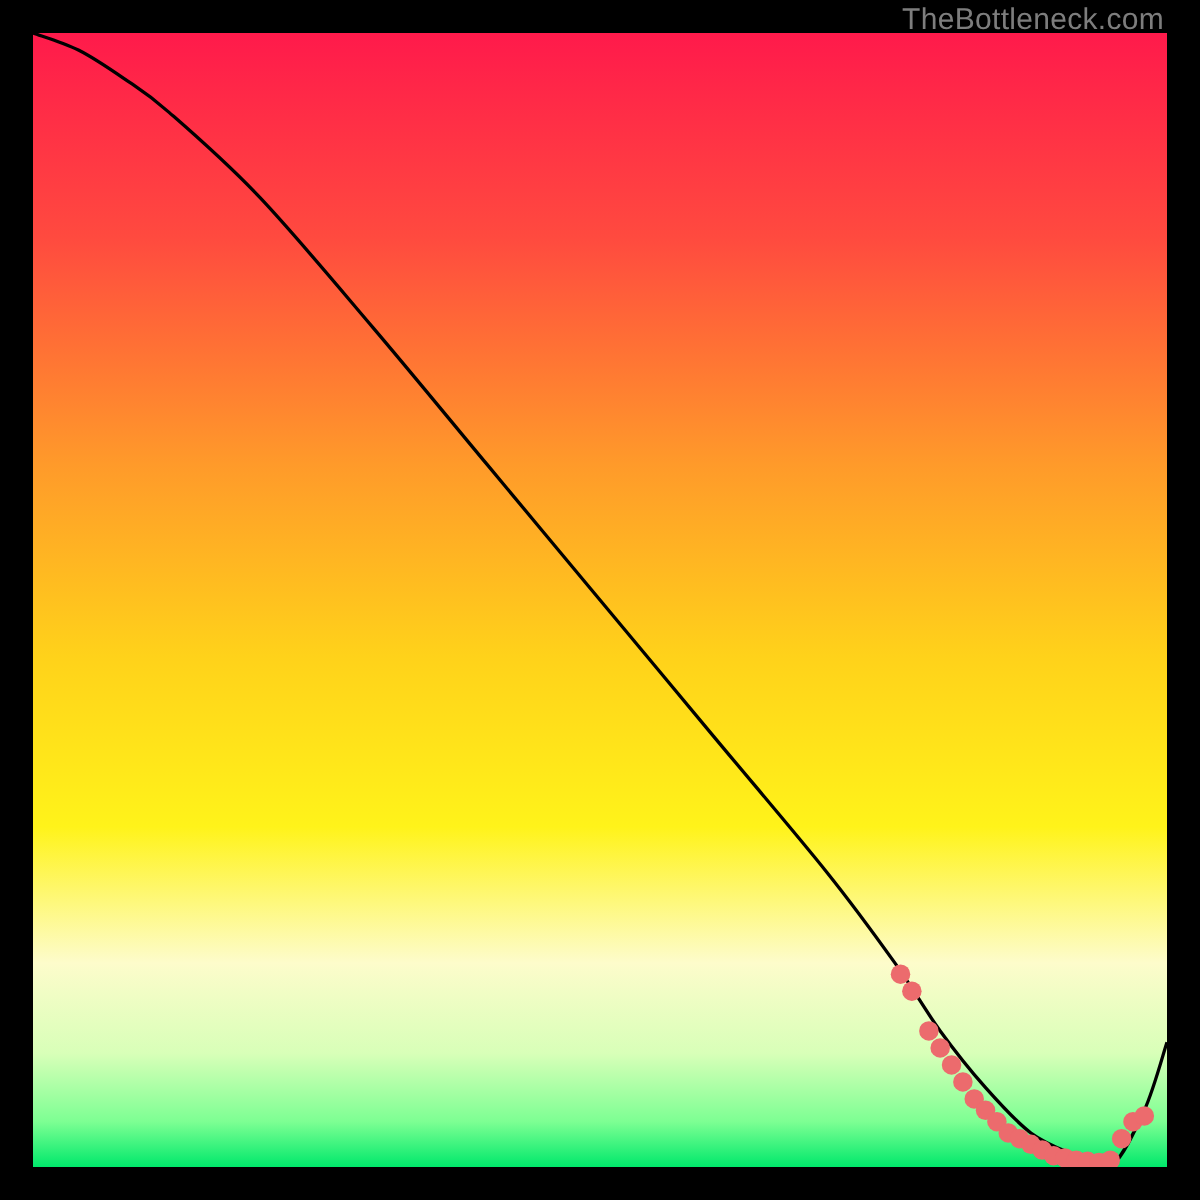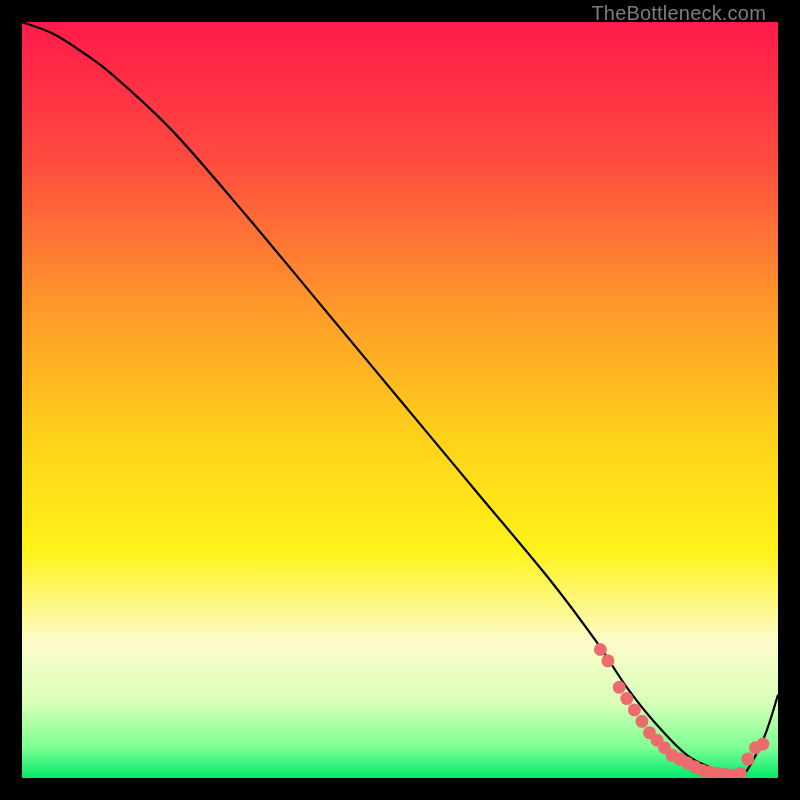--- a/index.html
+++ b/index.html
@@ -19,21 +19,21 @@
   .plot-area {
     position: absolute;
     left: 22px;
     top: 22px;
     width: 756px;
     height: 756px;
   }
   .attribution {
     position: absolute;
     top: 2px;
-    right: 34px;
+    right: 24px;
     font-family: Arial, Helvetica, sans-serif;
     font-size: 20px;
     color: #7d7d7d;
     letter-spacing: 0.2px;
   }
   svg {
     display: block;
   }
 </style>
 </head>

